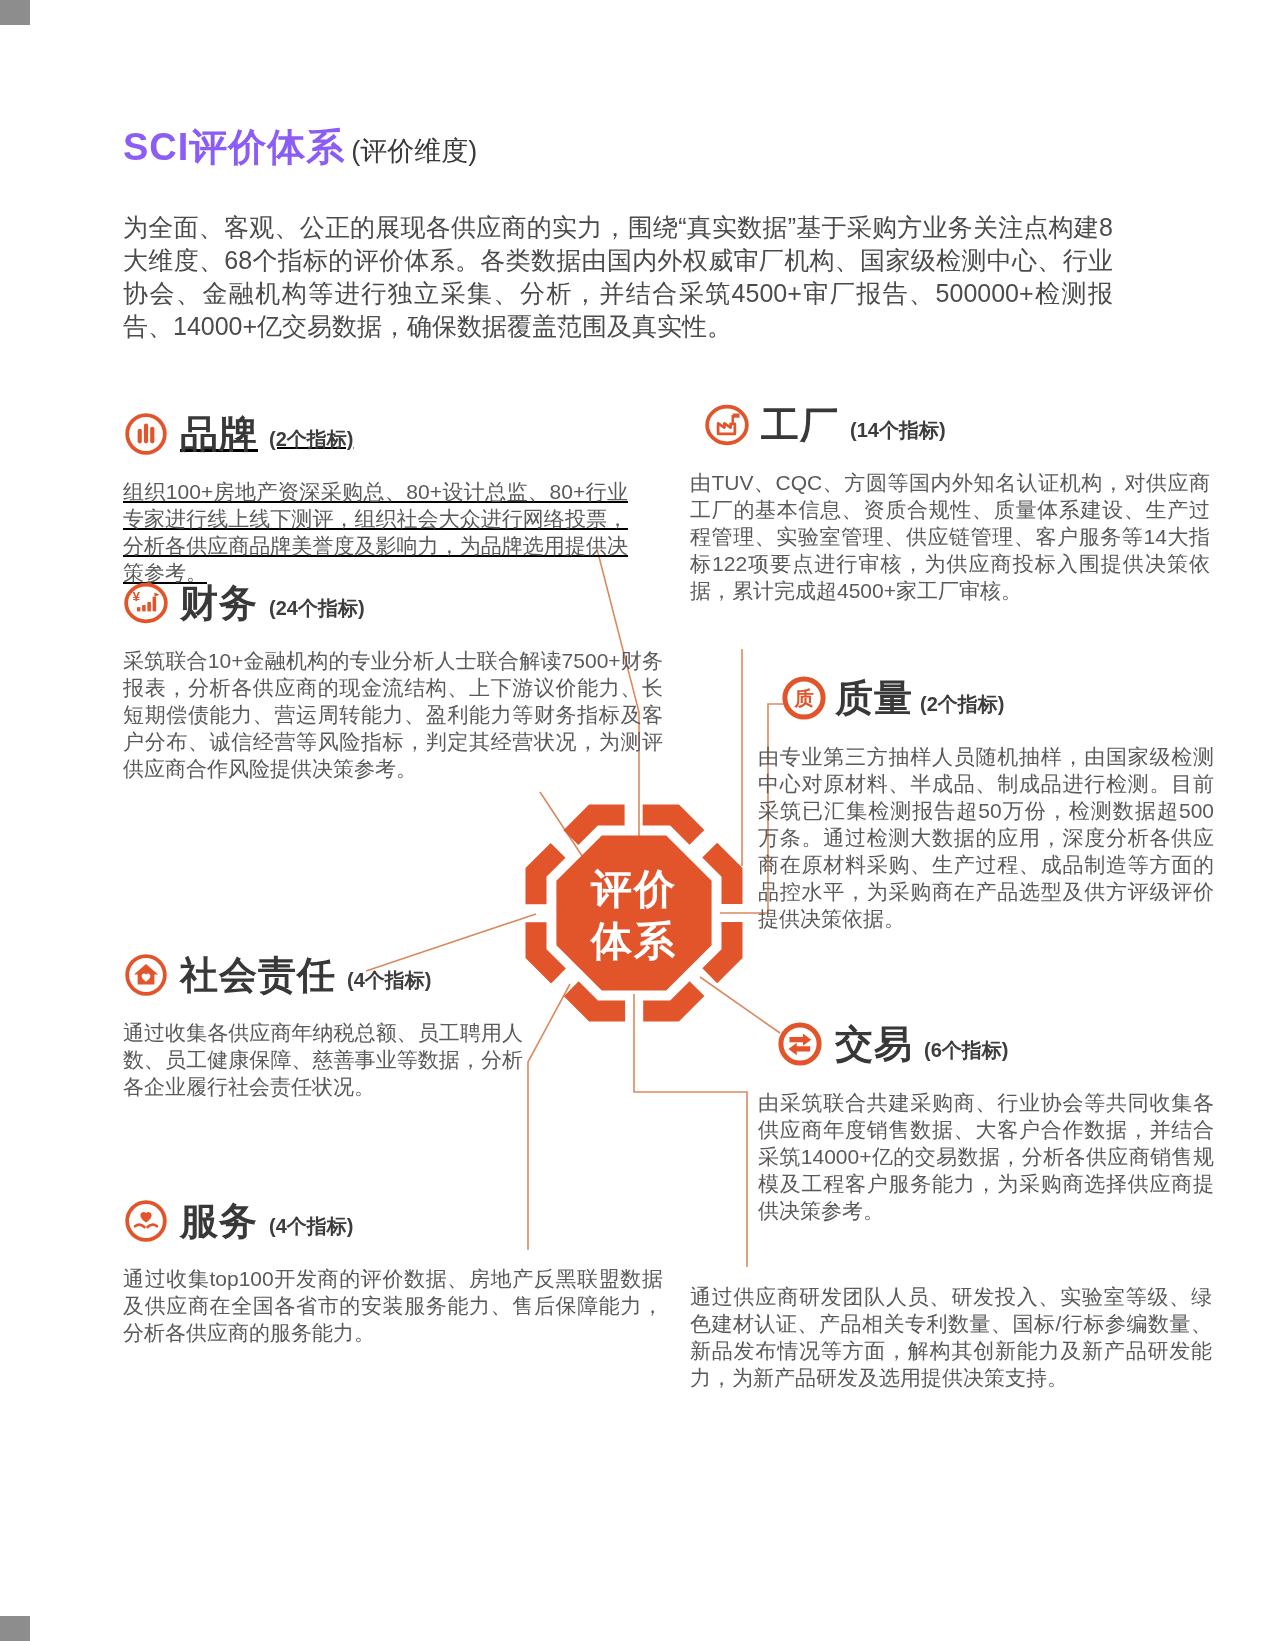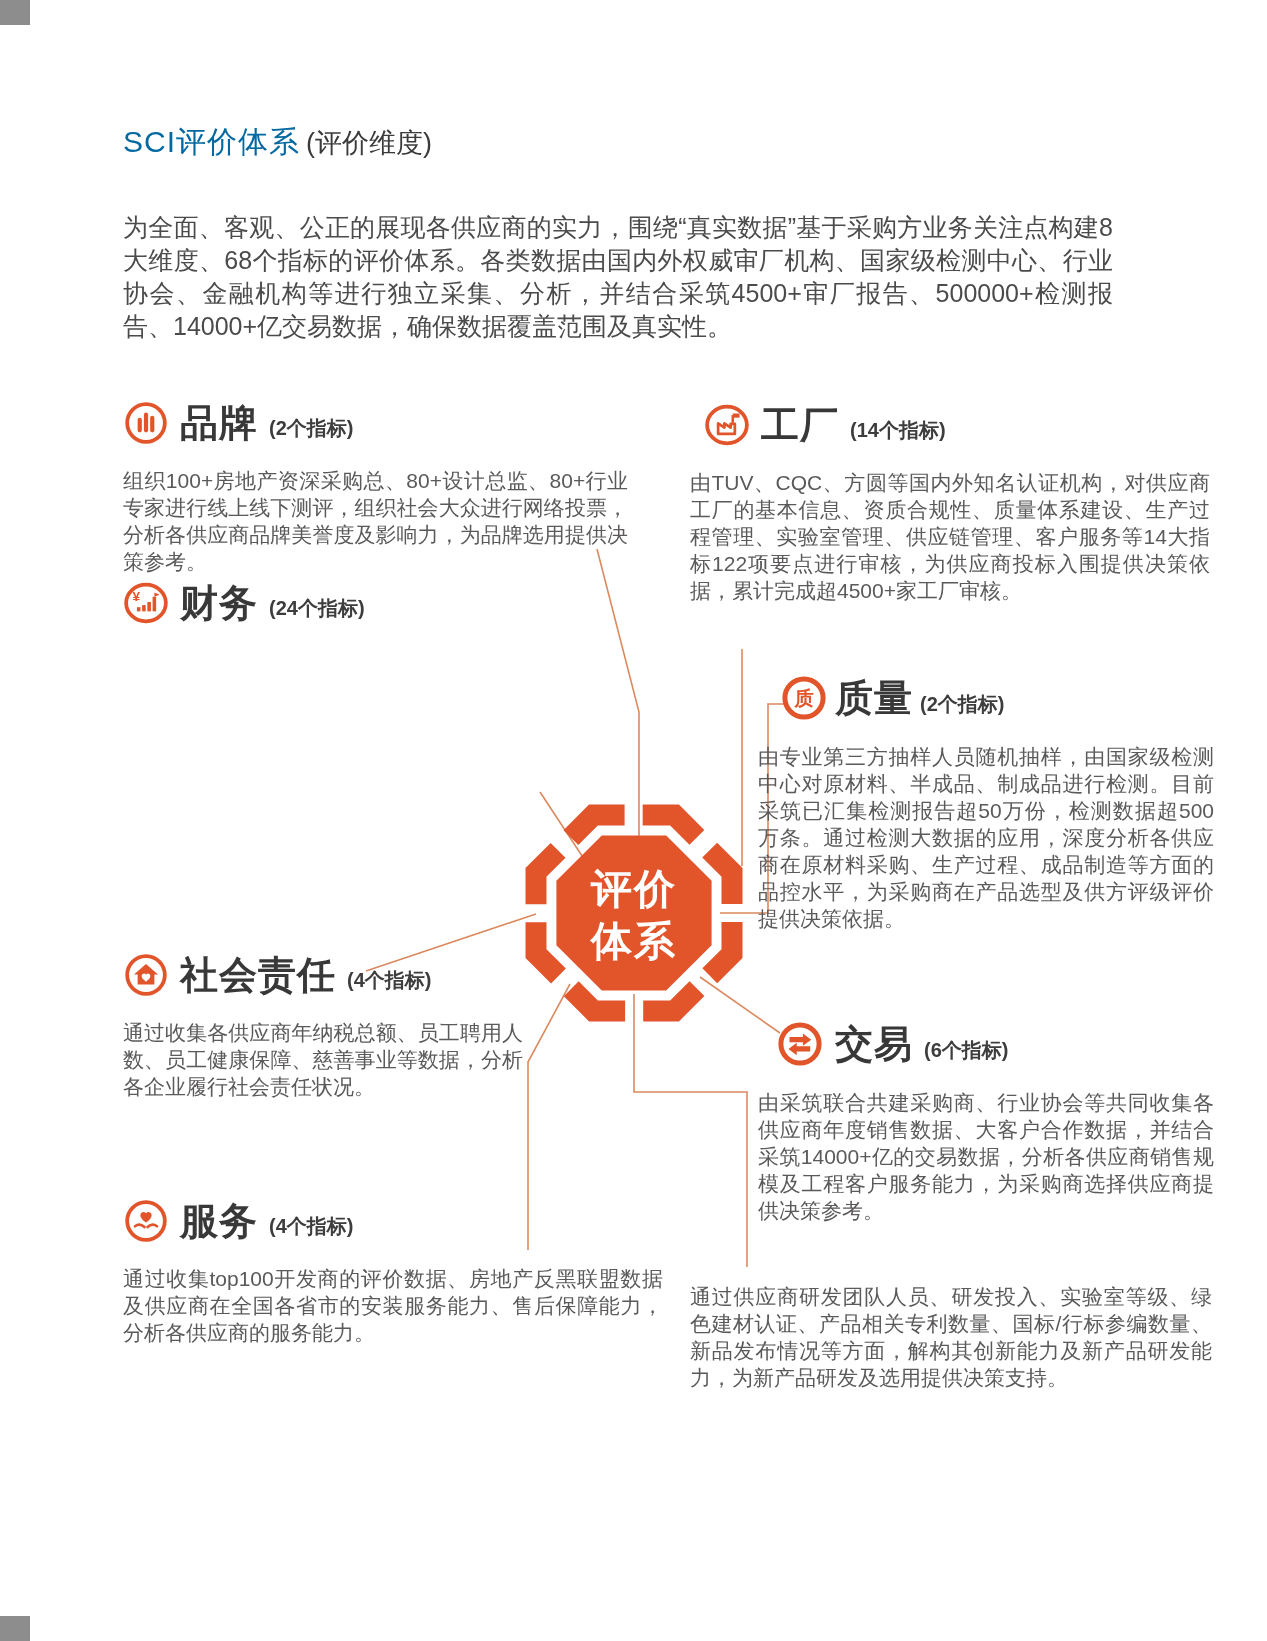--- a/index.html
+++ b/index.html
@@ -5,36 +5,36 @@
   html,body{margin:0;padding:0;}
   body{
     width:1267px;height:1641px;position:relative;background:#ffffff;
     font-family:"Liberation Sans","DejaVu Sans",sans-serif;overflow:hidden;
   }
   .corner{position:absolute;width:30px;height:25px;background:#8d8d8d;left:0;}
   .corner.top{top:0;}
   .corner.bottom{top:1616px;}
 
   .titleblock{position:absolute;left:123px;top:122px;white-space:nowrap;}
-  .maintitle{font-size:30px;font-weight:normal;color:#0369a1;letter-spacing:1px;}
+  .maintitle{font-size:38px;font-weight:bold;color:#8b5cf6;letter-spacing:1px;}
   .subtitle{font-size:27px;font-weight:400;color:#3a3a3a;margin-left:6px;}
 
   .intro{
     position:absolute;left:123px;top:186px;width:990px;
     font-size:25px;line-height:33px;color:#4b4b4b;text-align:justify;
   }
 
   .section{position:absolute;z-index:2;}
   .sec-head{display:flex;align-items:center;gap:11px;}
   .sec-icon{flex:0 0 auto;display:block;}
   .sec-title{font-size:38px;font-weight:bold;color:#383838;line-height:1;letter-spacing:1px;}
   .sec-count{font-size:20px;font-weight:bold;color:#3d3d3d;align-self:flex-end;padding-bottom:4px;white-space:nowrap;}
   .sec-body{margin-top:21px;font-size:21px;line-height:27px;color:#5b5959;text-align:justify;text-justify:inter-character;}
 
-  .sec-brand  {left:123px;top:400px;width:505px;}
+  .sec-brand  {left:123px;top:411px;width:505px;text-decoration:underline;}
   .sec-finance{left:123px;top:580px;width:540px;}
   .sec-social {left:123px;top:952px;width:400px;}
   .sec-service{left:123px;top:1198px;width:540px;}
   .sec-factory{left:690px;top:402px;width:520px;}
   .sec-factory .sec-head{padding-left:14px;}
   .sec-quality{left:758px;top:674px;width:456px;}
   .sec-quality .sec-head{padding-left:22px;gap:7px;}
   .sec-trade  {left:758px;top:1020px;width:456px;}
   .sec-trade  .sec-head{padding-left:18px;}
   .sec-product{left:690px;top:1262px;width:522px;}
@@ -95,20 +95,21 @@
       <text x="9" y="20" font-size="13" font-weight="bold" fill="#E2542A">¥</text>
       <line x1="15" y1="30" x2="15" y2="26" stroke="#E2542A" stroke-width="3.4"></line>
       <line x1="20" y1="30" x2="20" y2="24" stroke="#E2542A" stroke-width="3.4"></line>
       <line x1="25" y1="30" x2="25" y2="21" stroke="#E2542A" stroke-width="3.4"></line>
       <line x1="30" y1="30" x2="30" y2="16" stroke="#E2542A" stroke-width="3.4"></line>
       <path d="M30,12 l5,2 -5,2 z" fill="#E2542A"></path>
     </svg>
     <span class="sec-title">财务</span>
     <span class="sec-count">(24个指标)</span>
   </div>
+  <p class="sec-body">采筑联合10+金融机构的专业分析人士联合解读7500+财务报表，分析各供应商的现金流结构、上下游议价能力、长短期偿债能力、营运周转能力、盈利能力等财务指标及客户分布、诚信经营等风险指标，判定其经营状况，为测评供应商合作风险提供决策参考。</p>
 </div>
 
 <div class="section sec-social">
   <div class="sec-head">
     <svg class="sec-icon" width="46" height="46" viewBox="0 0 44 44">
       <circle cx="22" cy="22" r="18" fill="none" stroke="#E2542A" stroke-width="3.6"></circle>
       <path d="M22,11.5 L33.5,21.5 L30,21.5 L30,31 L14,31 L14,21.5 L10.5,21.5 Z" fill="#E2542A"></path>
       <path d="M22,28.5 c-2.8,-2.3 -4.2,-3.7 -4.2,-5.5 a2.3,2.3 0 0 1 4.2,-1.3 a2.3,2.3 0 0 1 4.2,1.3 c0,1.8 -1.4,3.2 -4.2,5.5 z" fill="#ffffff"></path>
     </svg>
     <span class="sec-title">社会责任</span>

